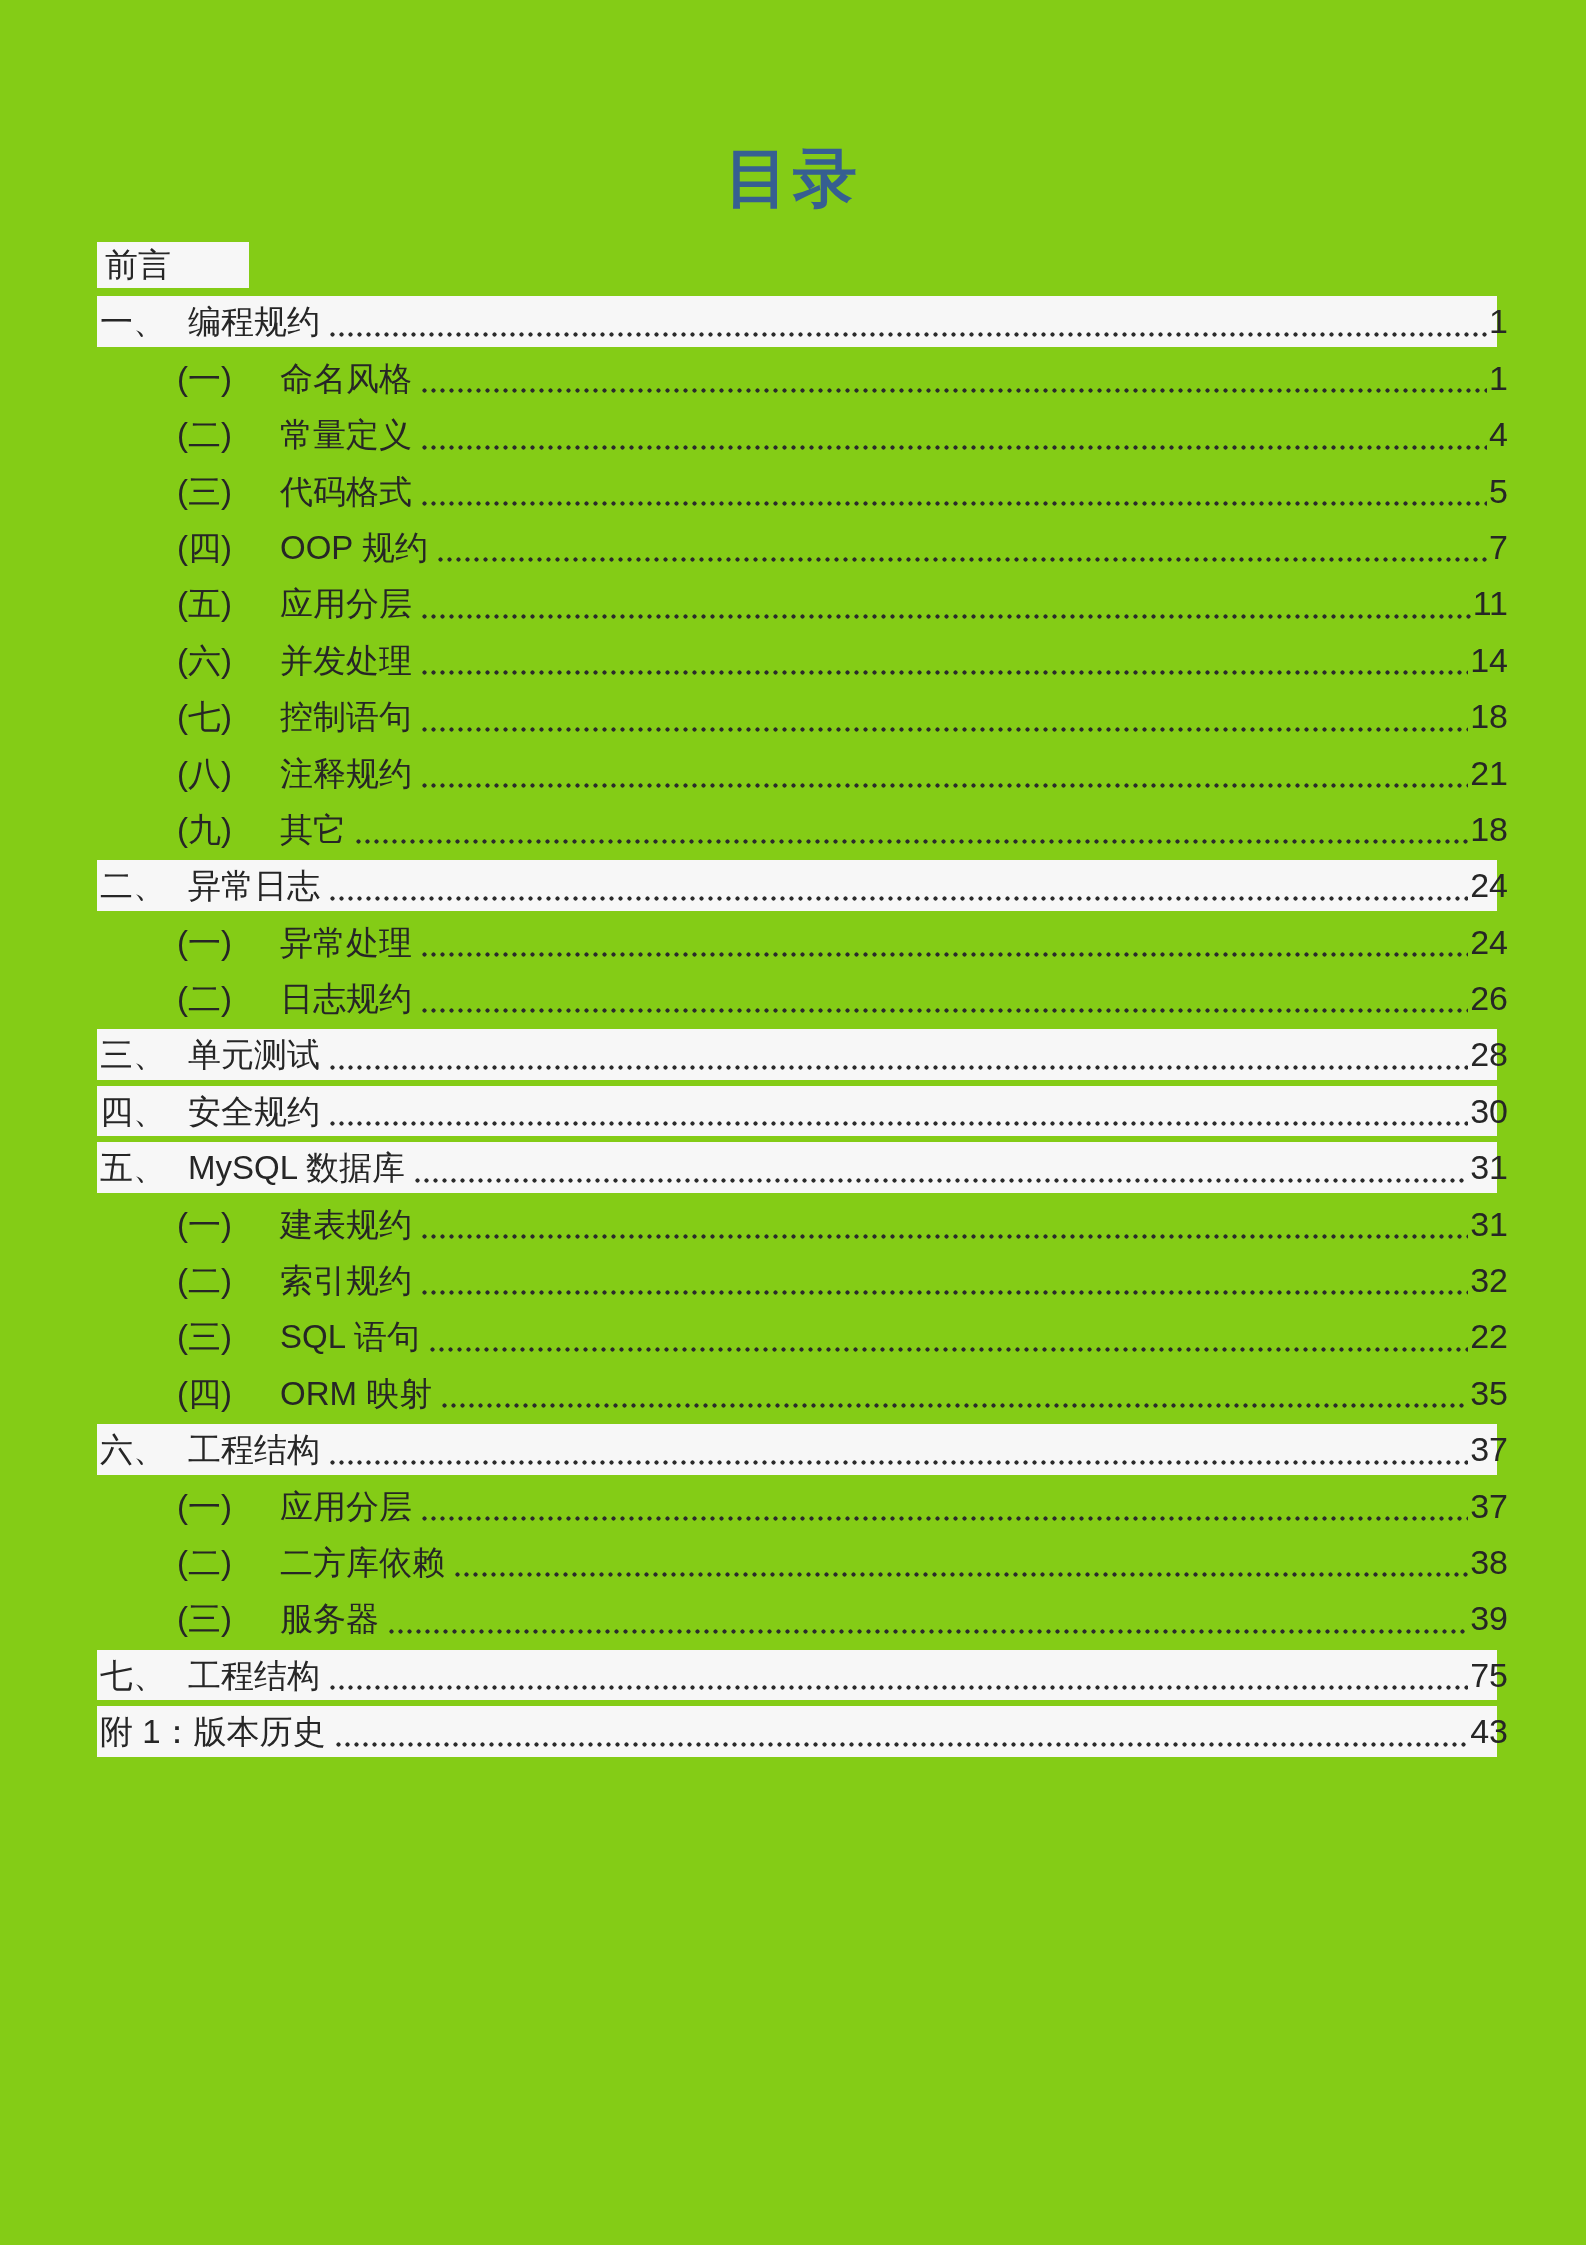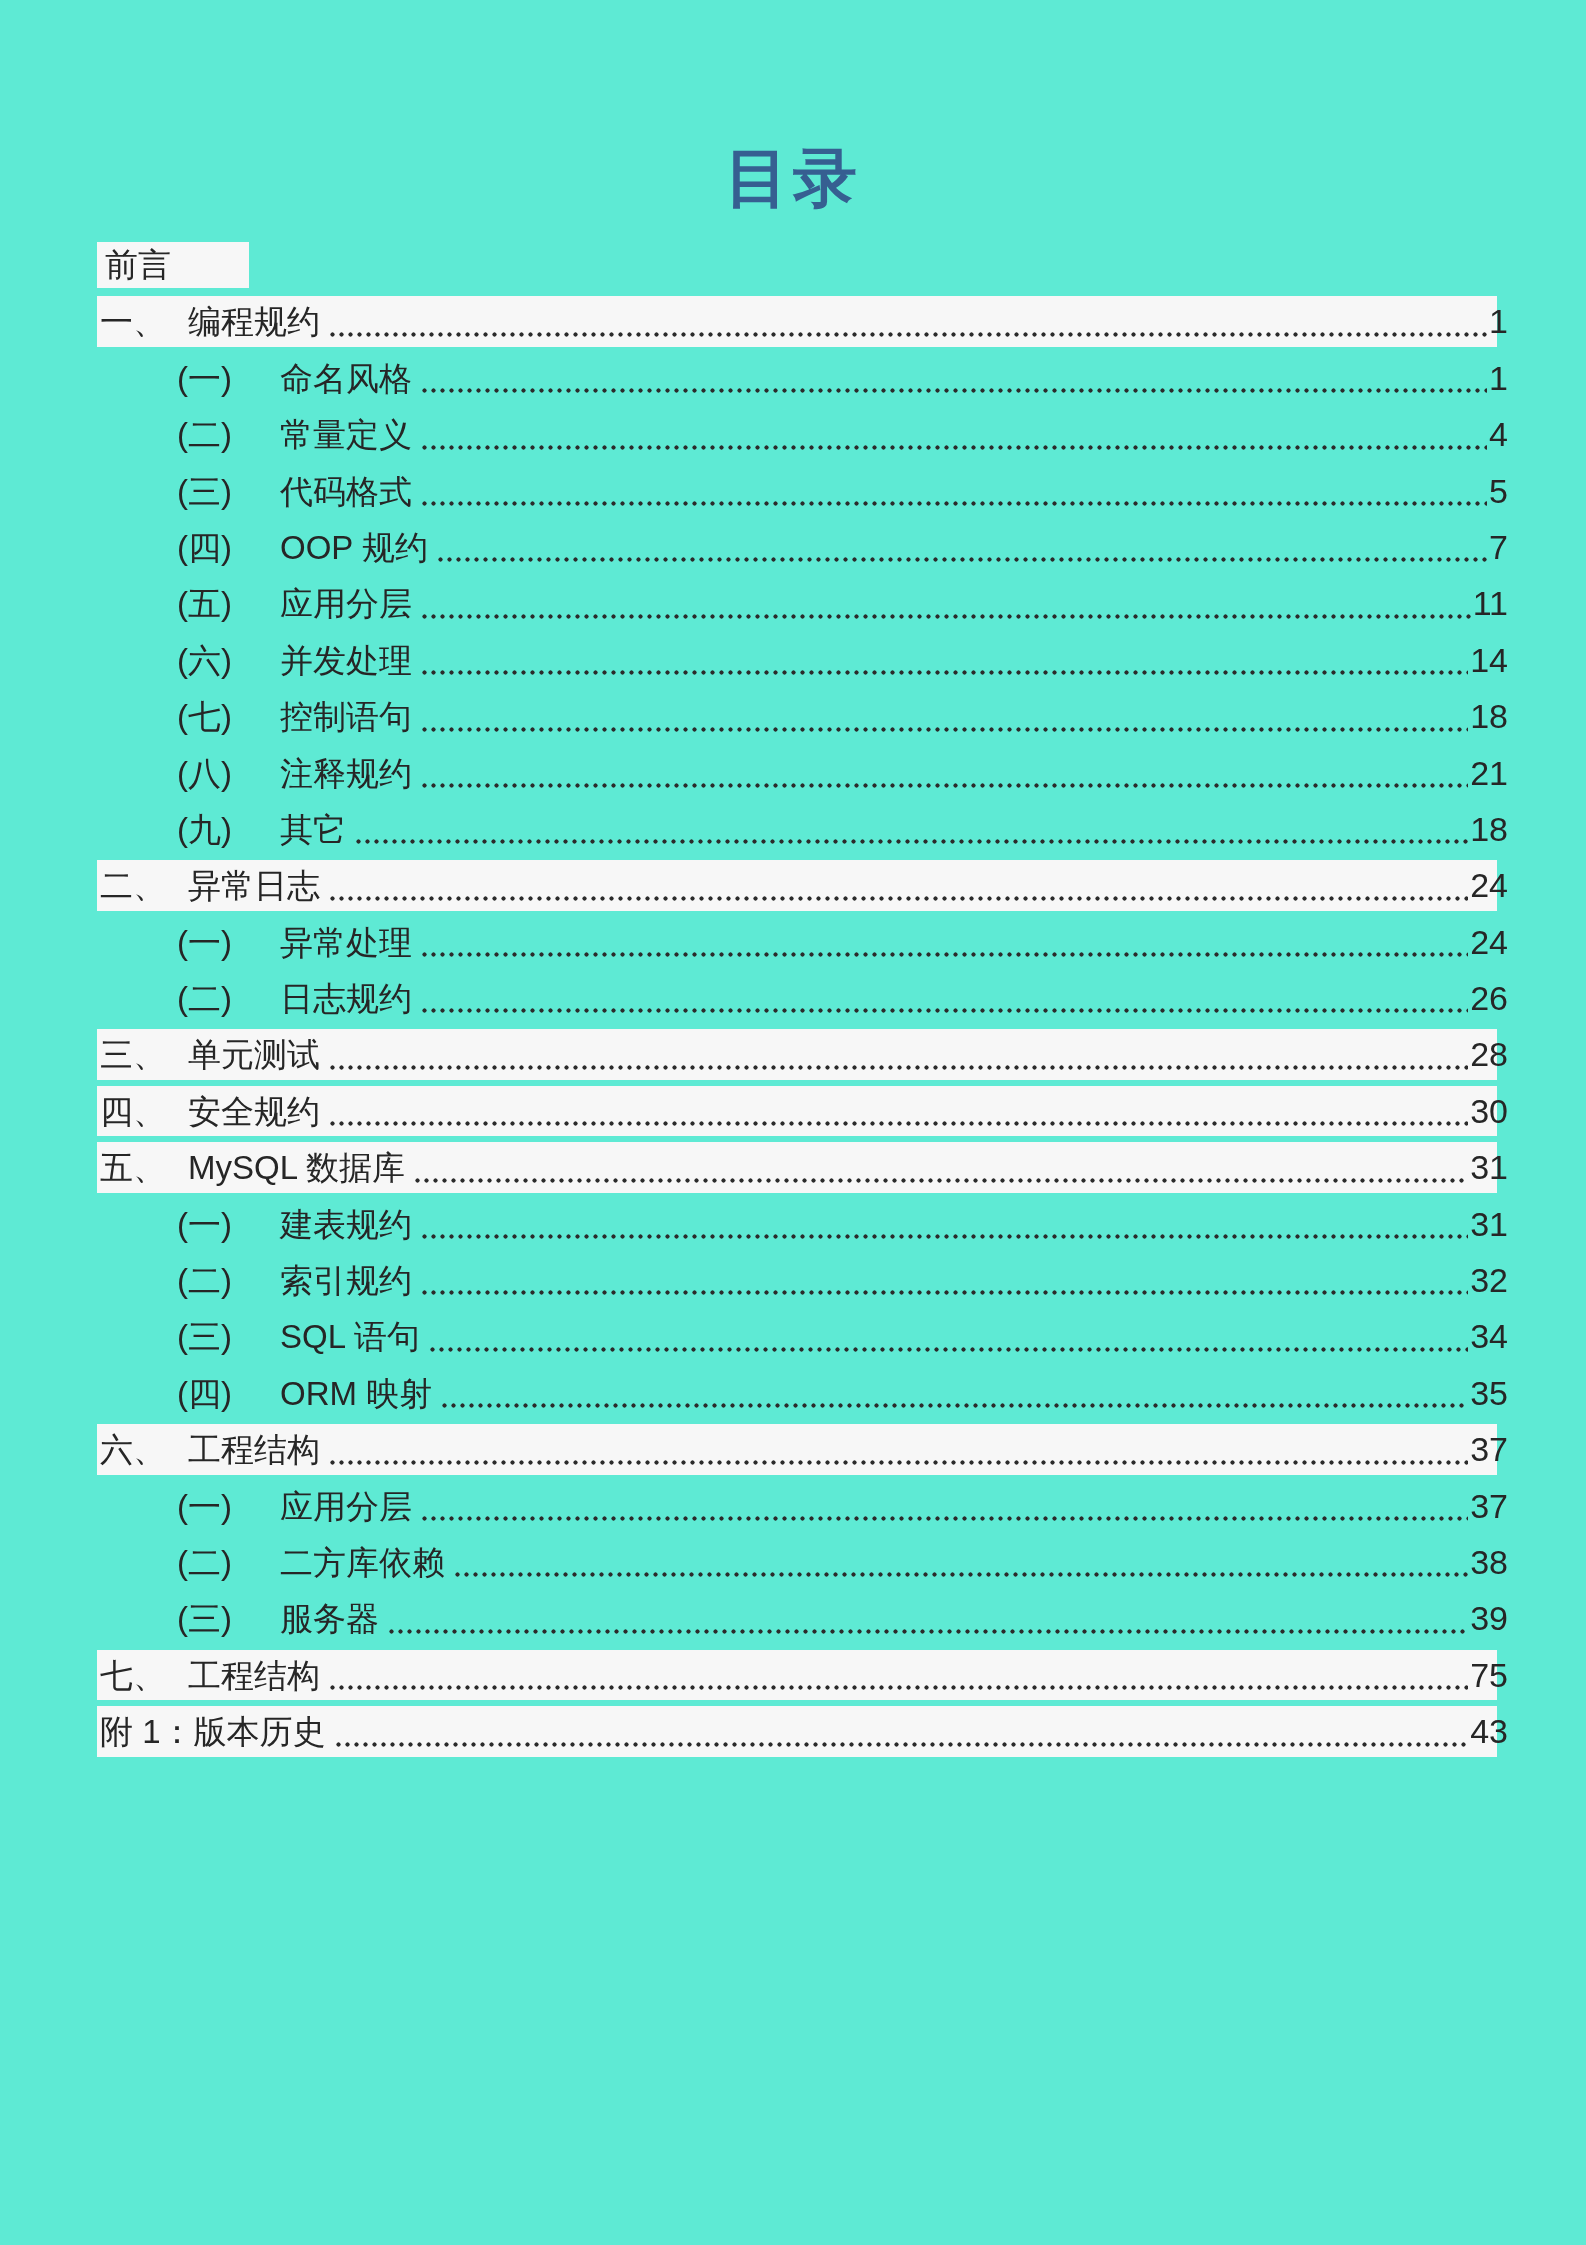--- a/index.html
+++ b/index.html
@@ -1,20 +1,20 @@
 <!DOCTYPE html>
 <html><head>
 <meta charset="utf-8">
 <style>
   html,body { margin:0; padding:0; background:#e8e8e8; }
   .page {
     position:relative;
     width:1586px; height:2245px;
     margin:0 auto;
-    background:#5eead4;
+    background:#84cc16;
     font-family:"Liberation Sans", sans-serif;
     color:#262626;
     overflow:hidden;
   }
   .doc-title {
     margin:0;
     padding-top:146px;
     text-align:center;
     font-size:64px;
     line-height:64px;
@@ -183,21 +183,21 @@
       <div class="toc-row lvl2">
         <span class="num">(二)</span>
         <span class="label">索引规约</span>
         <span class="leader"></span>
         <span class="pagenum">32</span>
       </div>
       <div class="toc-row lvl2">
         <span class="num">(三)</span>
         <span class="label">SQL 语句</span>
         <span class="leader"></span>
-        <span class="pagenum">34</span>
+        <span class="pagenum">22</span>
       </div>
       <div class="toc-row lvl2">
         <span class="num">(四)</span>
         <span class="label">ORM 映射</span>
         <span class="leader"></span>
         <span class="pagenum">35</span>
       </div>
       <div class="toc-row lvl1 striped">
         <span class="num">六、</span>
         <span class="label">工程结构</span>

